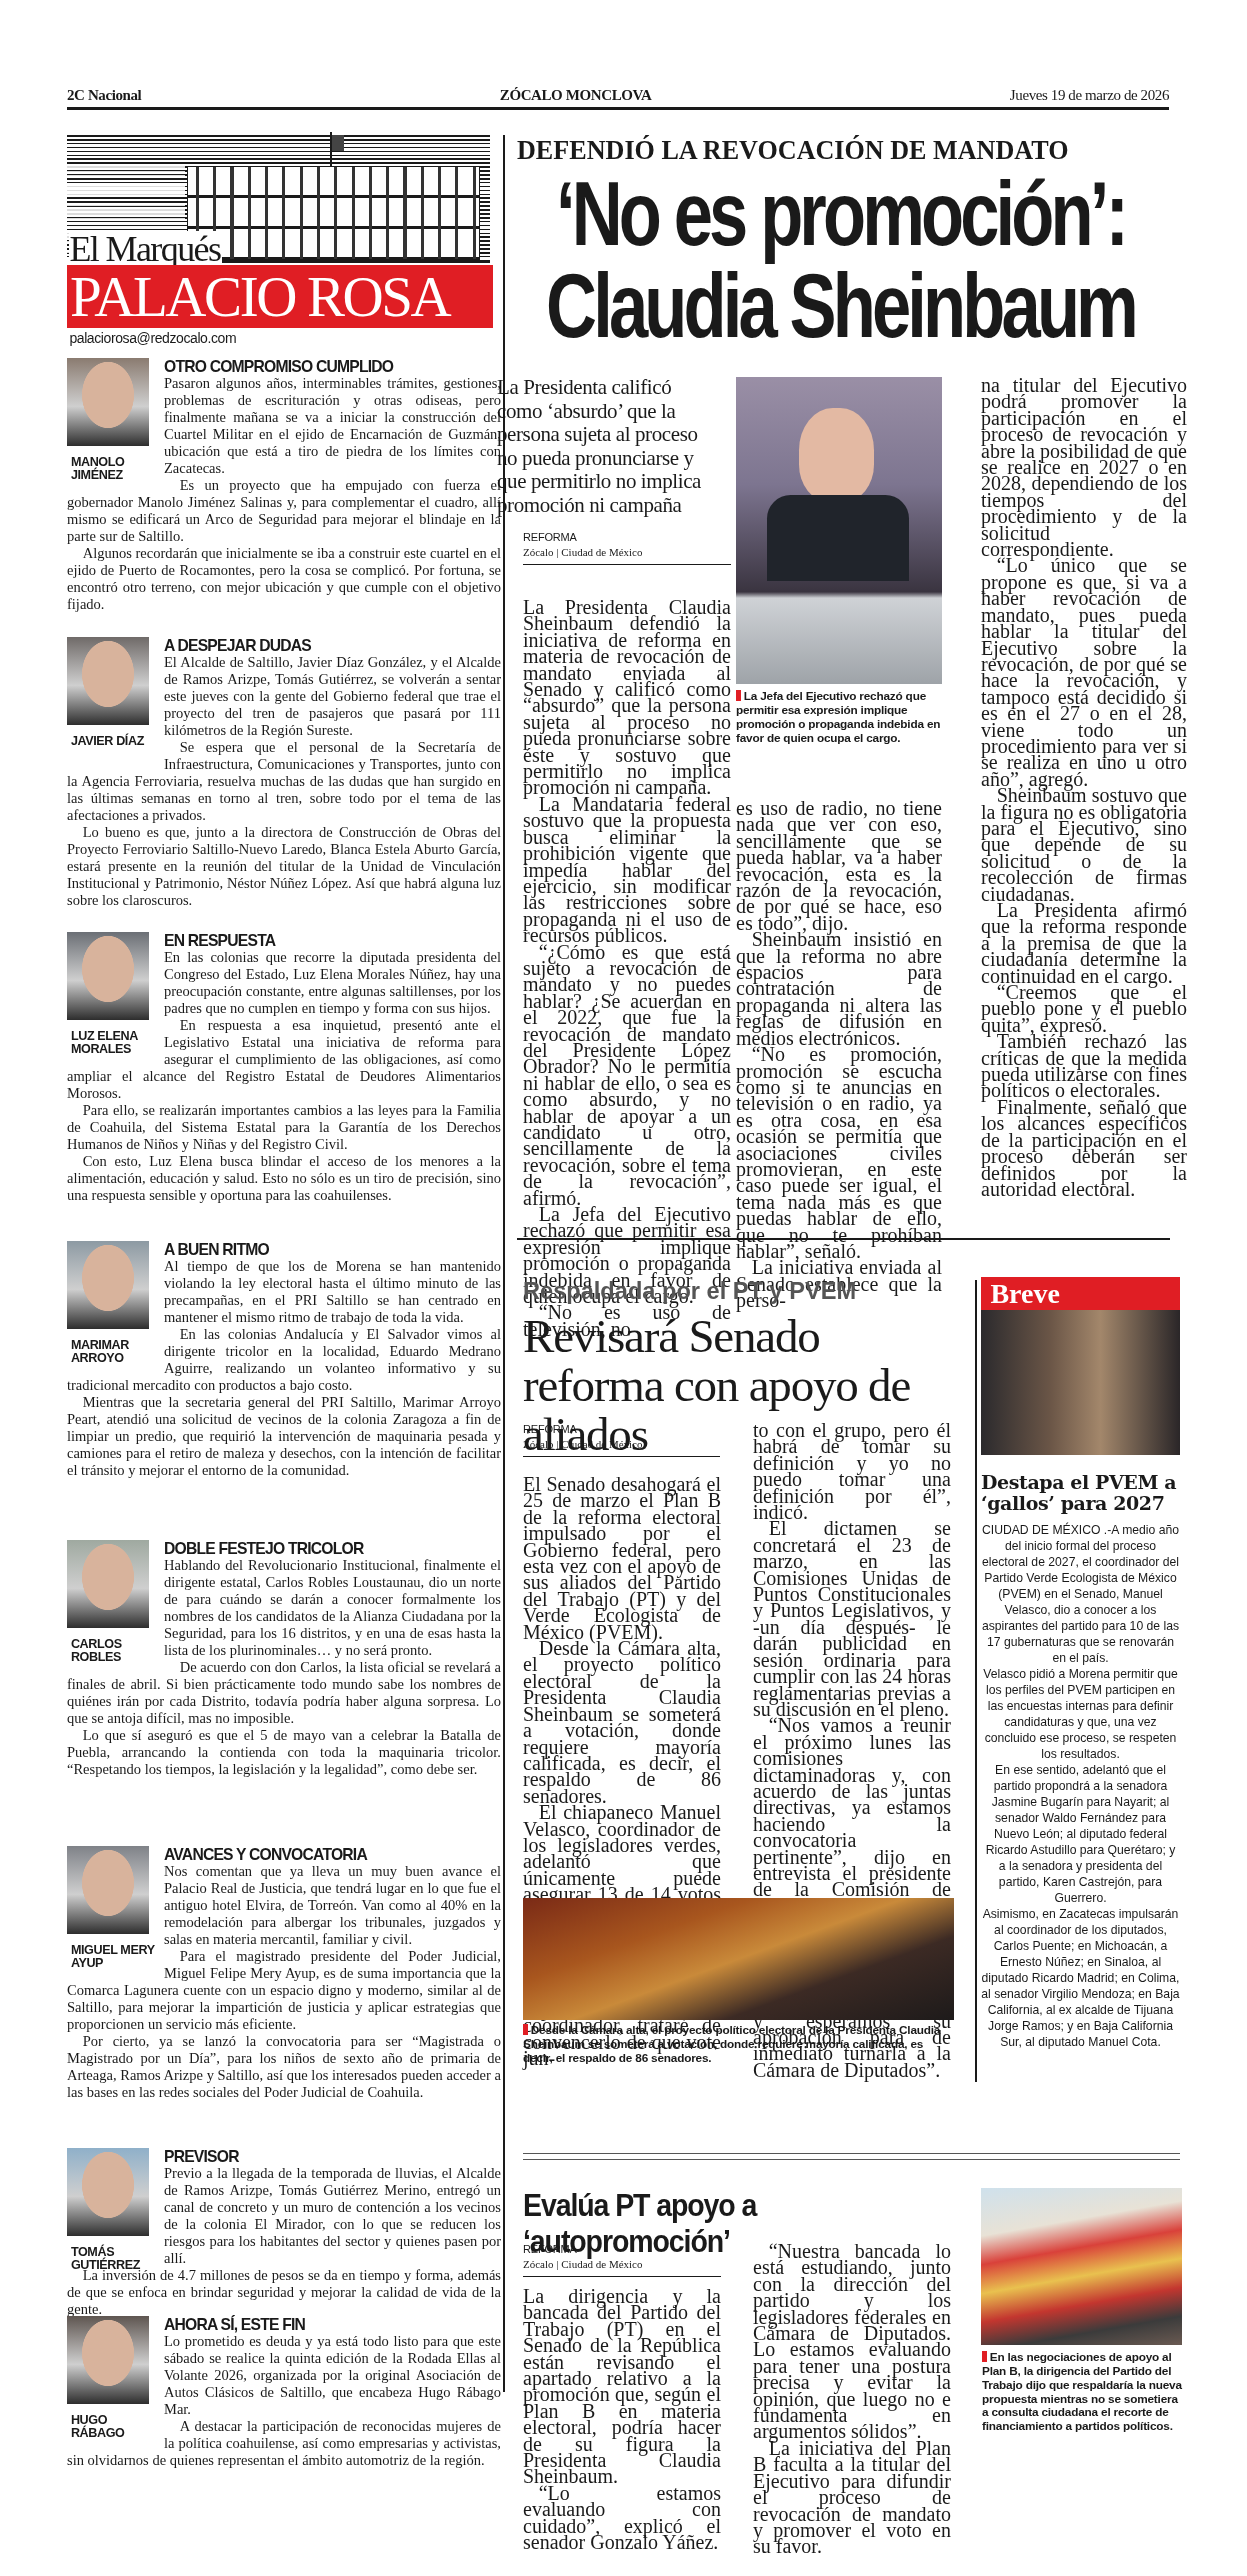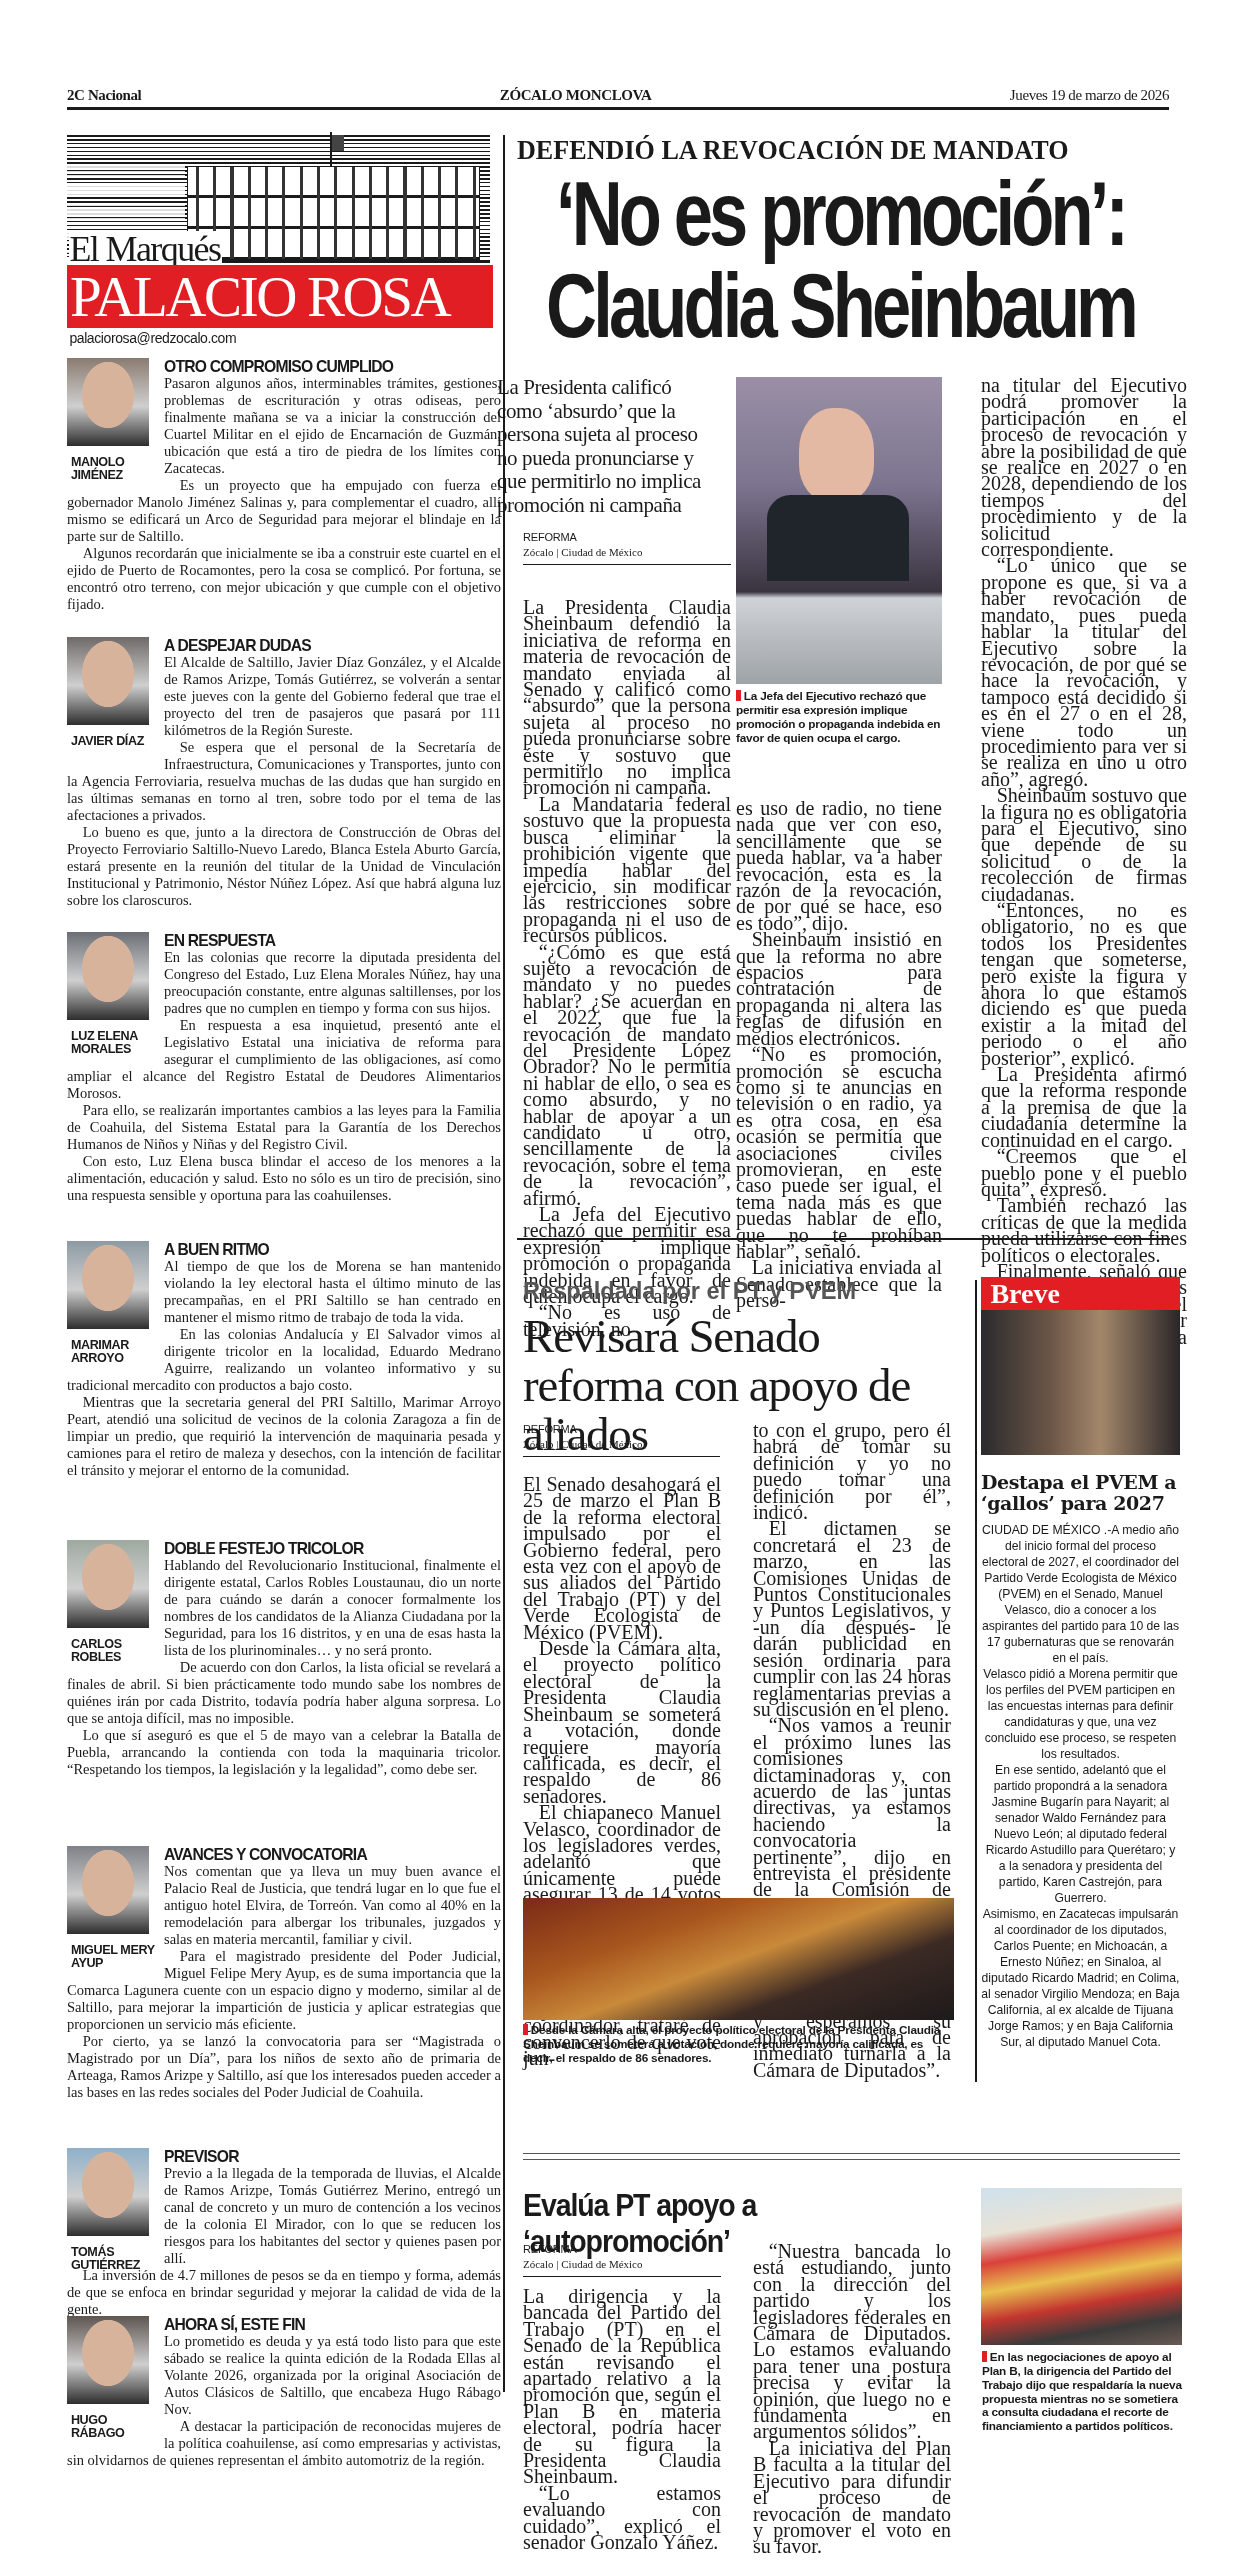--- a/index.html
+++ b/index.html
@@ -160,21 +160,21 @@
         <p class="first">Previo a la llegada de la temporada de lluvias, el Alcalde de Ramos Arizpe, Tomás Gutiérrez Merino, entregó un canal de concreto y un muro de contención a los vecinos de la colonia El Mirador, con lo que se reducen los riesgos para los habitantes del sector y quienes pasen por allí.</p>
         <p>La inversión de 4.7 millones de pesos se da en tiempo y forma, además de que se enfoca en brindar seguridad y mejorar la calidad de vida de la gente.</p>
       </div>
     </div>
     <div class="item" style="top: 2316px;">
       <div class="photo" style="background: radial-gradient(32% 38% at 50% 42%, rgb(216, 179, 156) 0px, rgb(216, 179, 156) 98%, transparent 100%), linear-gradient(rgb(94, 85, 80) 0%, rgb(207, 207, 207) 55%, rgb(45, 45, 45) 100%);"></div>
       <div class="pname" style="top: 98px; width: 86px;">HUGO RÁBAGO</div>
       <div class="head">AHORA SÍ, ESTE FIN</div>
       <div class="body">
         <div class="float-sp" style="height: 118px;"></div>
-        <p class="first">Lo prometido es deuda y ya está todo listo para que este sábado se realice la quinta edición de la Rodada Ellas al Volante 2026, organizada por la original Asociación de Autos Clásicos de Saltillo, que encabeza Hugo Rábago Nov.</p>
+        <p class="first">Lo prometido es deuda y ya está todo listo para que este sábado se realice la quinta edición de la Rodada Ellas al Volante 2026, organizada por la original Asociación de Autos Clásicos de Saltillo, que encabeza Hugo Rábago Mar.</p>
         <p>A destacar la participación de reconocidas mujeres de la política coahuilense, así como empresarias y activistas, sin olvidarnos de quienes representan el ámbito automotriz de la región.</p>
       </div>
     </div>
   </div>
 
 <div class="abs kicker">DEFENDIÓ LA REVOCACIÓN DE MANDATO</div>
 <div class="abs mainhead">
   <div>‘No es promoción’:</div>
   <div>Claudia Sheinbaum</div>
 </div>
@@ -205,21 +205,20 @@
 <div class="abs col" id="main-col2" style="left:736px; top:800px; width:206px;">
     <p class="first">es uso de radio, no tiene nada que ver con eso, sencillamente que se pueda hablar, va a haber revocación, esta es la razón de la revocación, de por qué se hace, eso es todo”, dijo.</p>
     <p>Sheinbaum insistió en que la reforma no abre espacios para contratación de propaganda ni altera las reglas de difusión en medios electrónicos.</p>
     <p>“No es promoción, promoción se escucha como si te anuncias en televisión o en radio, ya es otra cosa, en esa ocasión se permitía que asociaciones civiles promovieran, en este caso puede ser igual, el tema nada más es que puedas hablar de ello, que no te prohíban hablar”, señaló.</p>
     <p>La iniciativa enviada al Senado establece que la perso-</p>
   </div>
 <div class="abs col" id="main-col3" style="left:981px; top:377px; width:206px;">
     <p class="first">na titular del Ejecutivo podrá promover la participación en el proceso de revocación y abre la posibilidad de que se realice en 2027 o en 2028, dependiendo de los tiempos del procedimiento y de la solicitud correspondiente.</p>
     <p>“Lo único que se propone es que, si va a haber revocación de mandato, pues pueda hablar la titular del Ejecutivo sobre la revocación, de por qué se hace la revocación, y tampoco está decidido si es en el 27 o en el 28, viene todo un procedimiento para ver si se realiza en uno u otro año”, agregó.</p>
     <p>Sheinbaum sostuvo que la figura no es obligatoria para el Ejecutivo, sino que depende de su solicitud o de la recolección de firmas ciudadanas.</p>
-    <p>“Entonces, no es obligatorio, no es que todos los Presidentes tengan que someterse, pero existe la figura y ahora lo que estamos diciendo es que pueda existir a la mitad del periodo o el año posterior”, explicó.</p>
     <p>La Presidenta afirmó que la reforma responde a la premisa de que la ciudadanía determine la continuidad en el cargo.</p>
     <p>“Creemos que el pueblo pone y el pueblo quita”, expresó.</p>
     <p>También rechazó las críticas de que la medida pueda utilizarse con fines políticos o electorales.</p>
     <p>Finalmente, señaló que los alcances específicos de la participación en el proceso deberán ser definidos por la autoridad electoral.</p>
   </div>
 
 <div class="abs" style="left:517px; top:1238px; width:653px; height:1.6px; background:#1a1a1a;"></div>
 
 <div class="abs" style="left:523px; top:1278px; width:440px; font-family:'Liberation Sans',sans-serif; font-weight:bold; font-size:23.6px; color:#555;">Respaldada por el PT y PVEM</div>
 <div class="abs" style="left:523px; top:1312px; width:440px; font-family:'Liberation Serif',serif; font-size:47px; line-height:49px; letter-spacing:-1.2px;">Revisará Senado reforma con apoyo de aliados</div>

